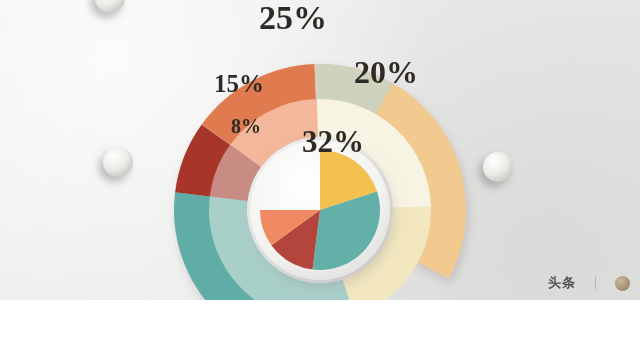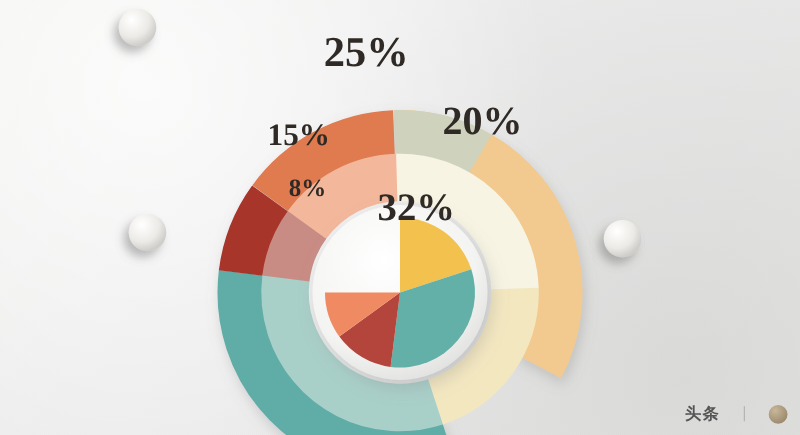--- a/index.html
+++ b/index.html
@@ -3,21 +3,21 @@
 <meta charset="utf-8">
 <style>
   html, body {
     margin: 0;
     padding: 0;
     background: #ffffff;
   }
   #stage {
     position: relative;
     width: 640px;
-    height: 348px;
+    height: 300px;
     overflow: hidden;
     background: linear-gradient(135deg, #f2f2ef 0%, #ececed 40%, #e6e6e4 100%);
     font-family: "Liberation Serif", serif;
   }
   
   #stage::before {
     content: "";
     position: absolute;
     inset: 0;
     background:

